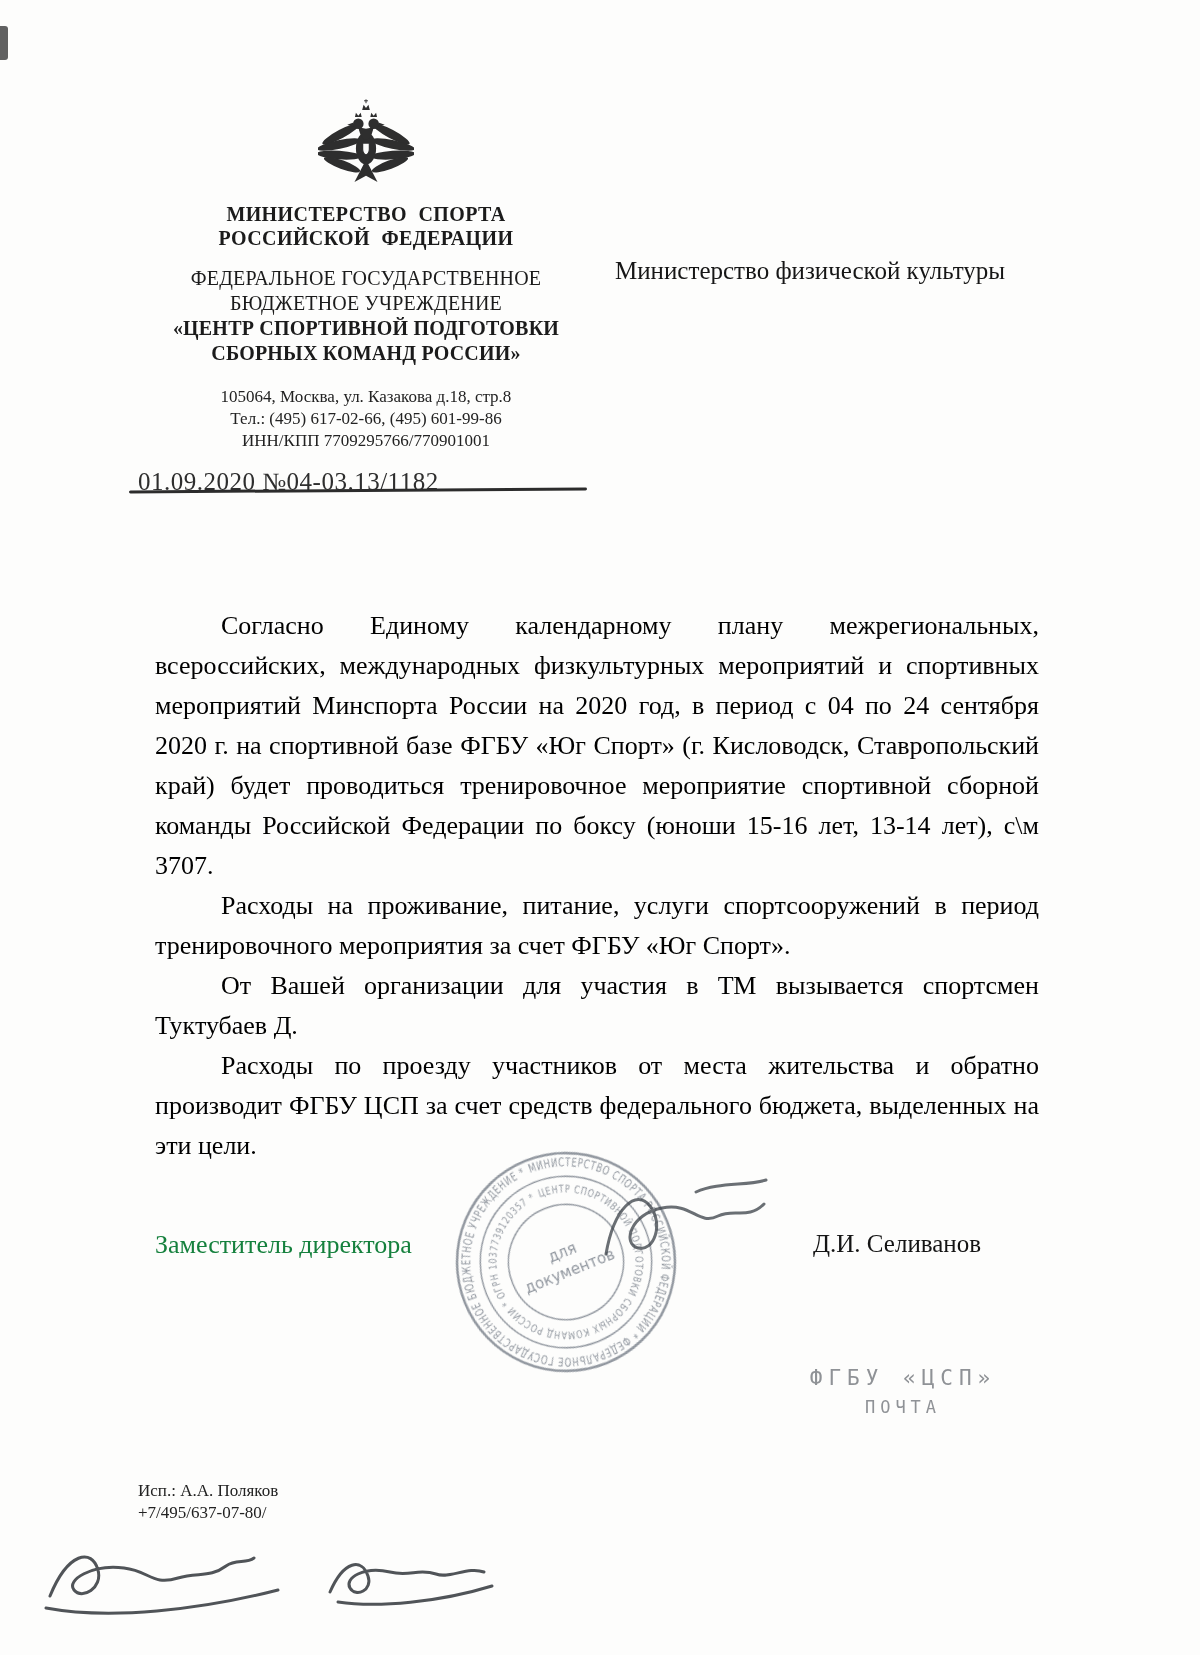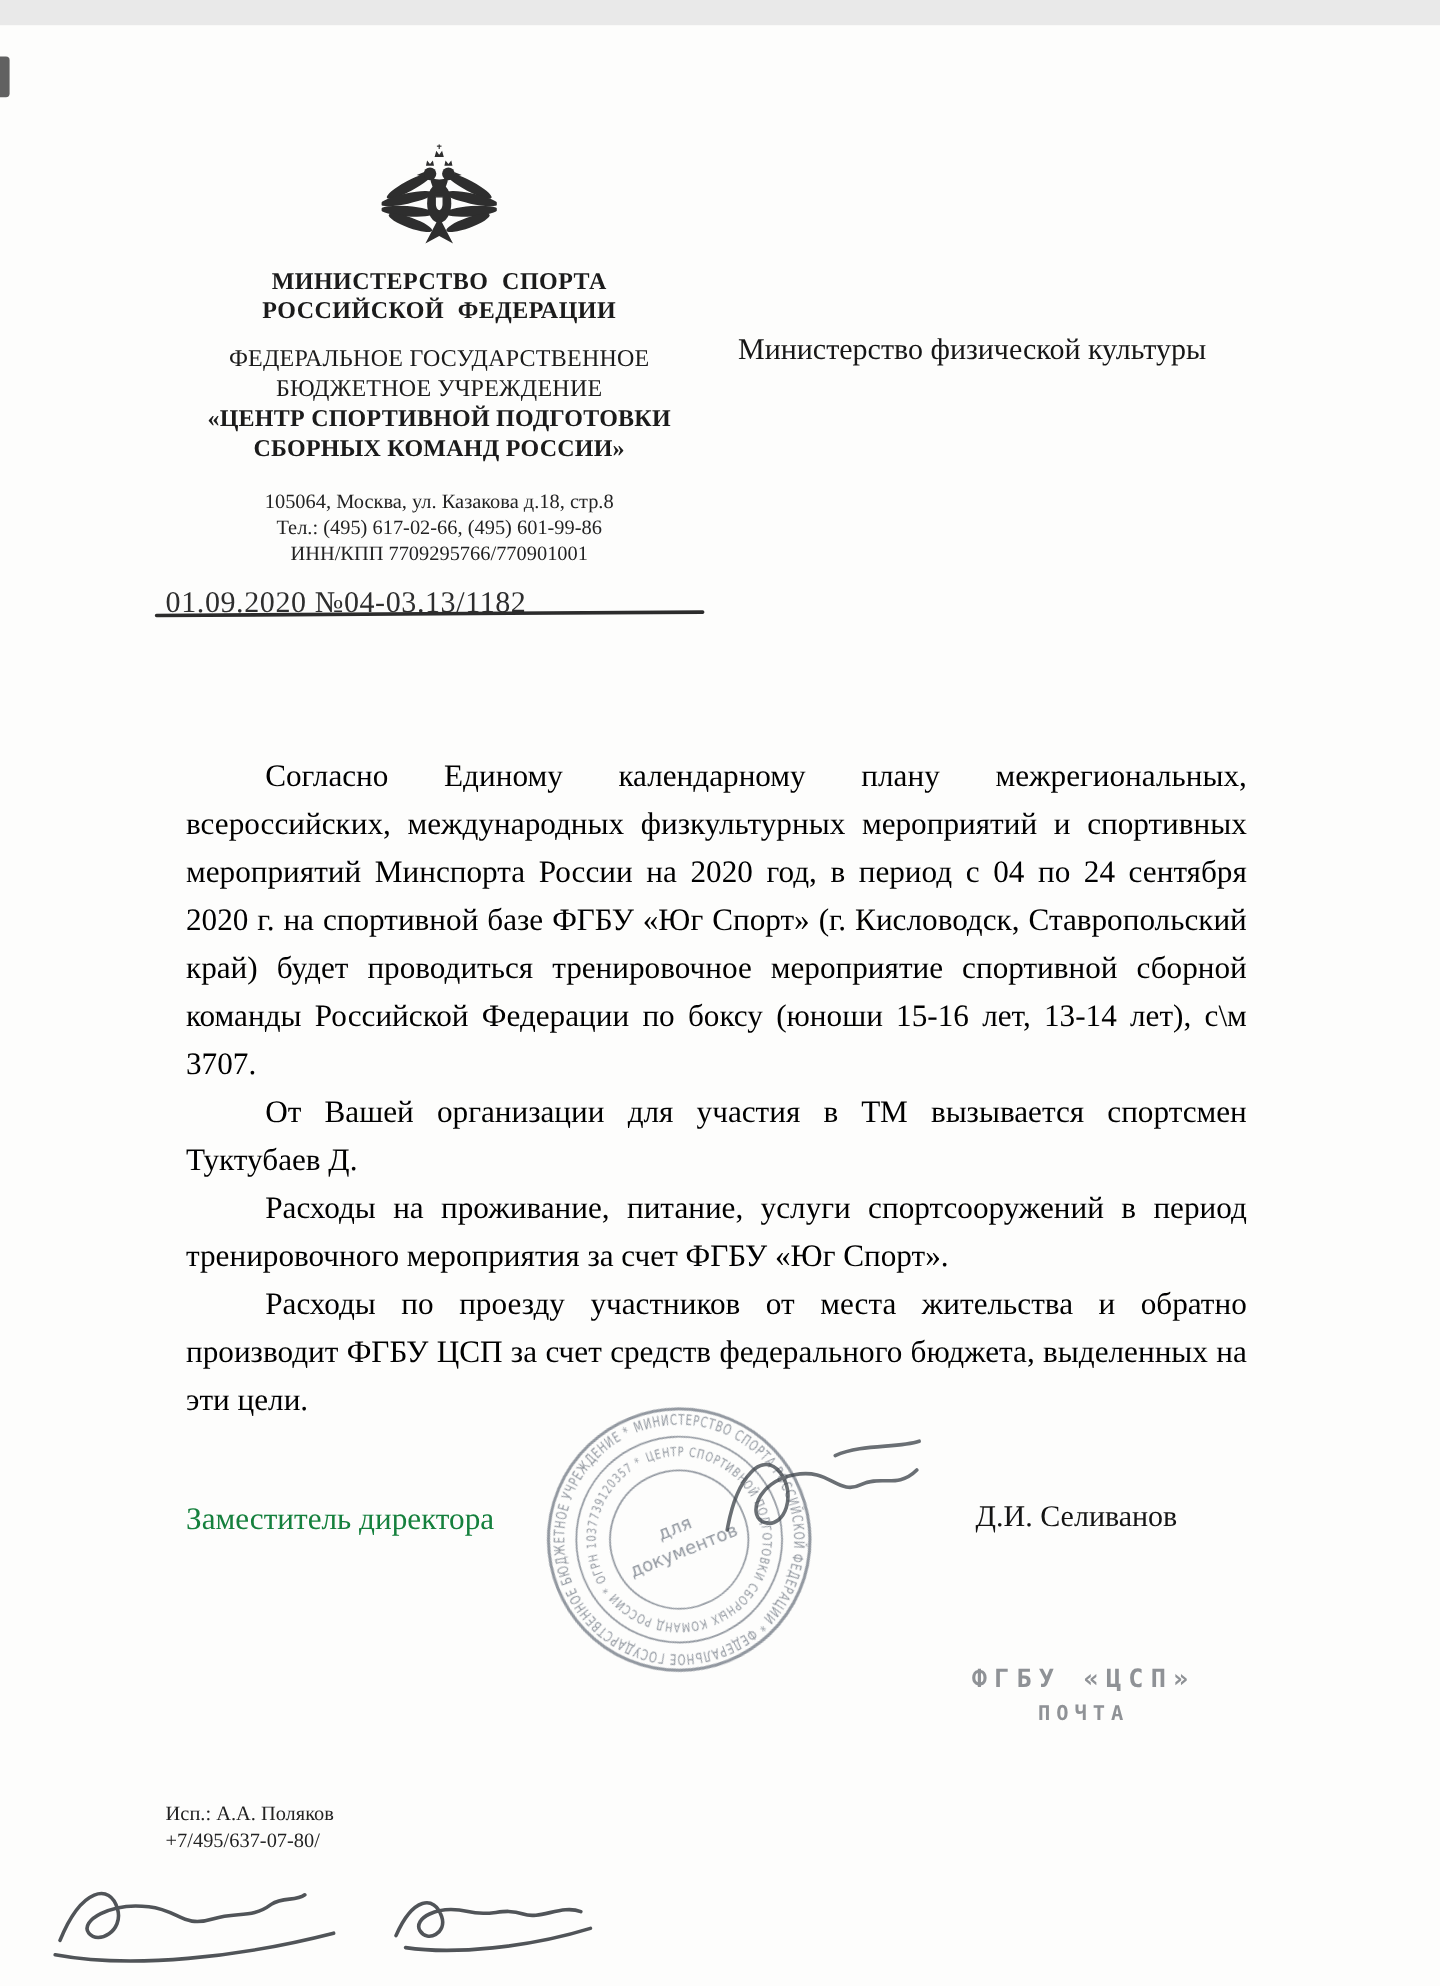--- a/index.html
+++ b/index.html
@@ -1,19 +1,19 @@
 <!DOCTYPE html>
 <html><head>
 <meta charset="utf-8">
 <style>
   * { margin:0; padding:0; box-sizing:border-box; }
   html,body { background:#e9e9e9; }
   body { width:1200px; height:1655px; position:relative; font-family:"Liberation Serif", serif; }
   .page {
-    position:absolute; inset:0; background:#fdfdfc; color:#1b1b1b; overflow:hidden;margin-top:21px;
+    position:absolute; inset:0; background:#fdfdfc; color:#1b1b1b; overflow:hidden;
   }
   .scan-artifact {
     position:absolute; left:-4px; top:26px; width:12px; height:34px;
     background:#3a3a3a; border-radius:3px; opacity:.8;
   }
 
   
   .org-block { position:absolute; left:120px; top:96px; width:492px; text-align:center; }
   .emblem { display:block; margin:0 auto 10px auto; }
   .ministry-line { font-weight:bold; font-size:20px; line-height:24px; letter-spacing:.4px; word-spacing:6px; }
@@ -41,21 +41,21 @@
   
   .round-stamp { position:absolute; left:450px; top:1146px; width:232px; height:232px; transform:rotate(-22deg); opacity:.82; filter:blur(.3px); }
   .round-stamp text { font-family:"DejaVu Sans", sans-serif; }
 
   
   .selivanov-signature { position:absolute; left:598px; top:1172px; width:175px; height:115px; opacity:.75; }
   .bottom-signatures { position:absolute; left:38px; top:1532px; width:490px; height:115px; opacity:.85; }
 
   
   .mail-stamp { position:absolute; left:778px; top:1366px; width:250px; text-align:center; color:#8f9296;
-                font-family:"DejaVu Sans Mono", monospace; font-weight:bold; }
+                font-family:"DejaVu Sans Mono", monospace; font-weight:normal; }
   .mail-line1 { font-size:21px; letter-spacing:6px; }
   .mail-line2 { font-size:17px; letter-spacing:5px; margin-top:7px; }
 
   
   .executor-block { position:absolute; left:138px; top:1480px; font-size:17px; line-height:22px; color:#222; }
 </style>
 </head>
 <body>
 
 <div class="page">
@@ -121,22 +121,22 @@
 
   <div class="recipient">
     <div>Министерство физической культуры</div>
   </div>
 
   <div class="refnum">01.09.2020 №04-03.13/1182</div>
   <div class="strike-line"></div>
 
   <div class="letter-body">
     <p>Согласно Единому календарному плану межрегиональных, всероссийских, международных физкультурных мероприятий и спортивных мероприятий Минспорта России на 2020 год, в период с 04 по 24 сентября 2020 г. на спортивной базе ФГБУ «Юг Спорт» (г. Кисловодск, Ставропольский край) будет проводиться тренировочное мероприятие спортивной сборной команды Российской Федерации по боксу (юноши 15-16 лет, 13-14 лет), с\м 3707.</p>
+    <p>Расходы на проживание, питание, услуги спортсооружений в период тренировочного мероприятия за счет ФГБУ «Юг Спорт».</p>
     <p>От Вашей организации для участия в ТМ вызывается спортсмен Туктубаев Д.</p>
-    <p>Расходы на проживание, питание, услуги спортсооружений в период тренировочного мероприятия за счет ФГБУ «Юг Спорт».</p>
     <p>Расходы по проезду участников от места жительства и обратно производит ФГБУ ЦСП за счет средств федерального бюджета, выделенных на эти цели.</p>
   </div>
 
   <div class="position-title">Заместитель директора</div>
   <div class="signer-name">Д.И. Селиванов</div>
 
   <svg class="round-stamp" viewBox="0 0 230 230" aria-hidden="true">
     <defs>
       <path id="ring-outer" d="M 115 20 A 95 95 0 1 1 114.99 20"></path>
       <path id="ring-inner" d="M 115 46 A 69 69 0 1 1 114.99 46"></path>

